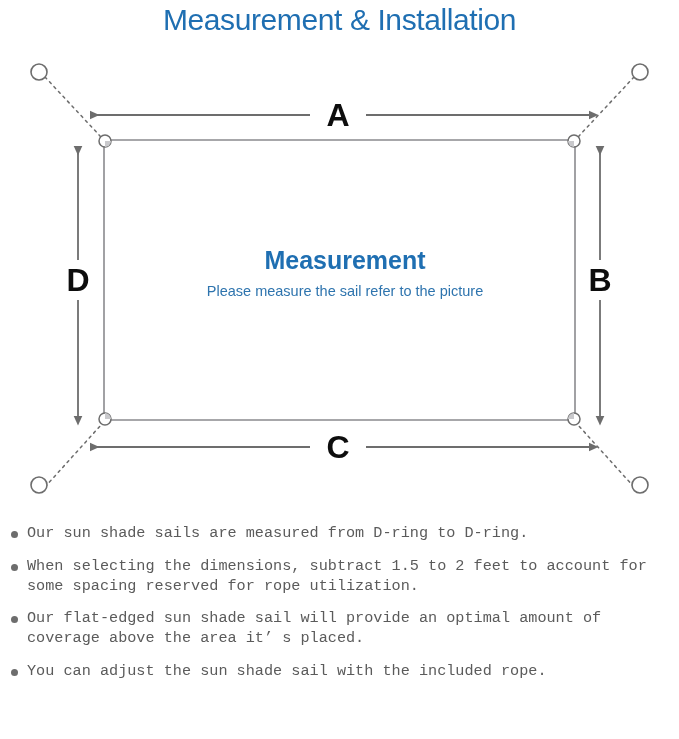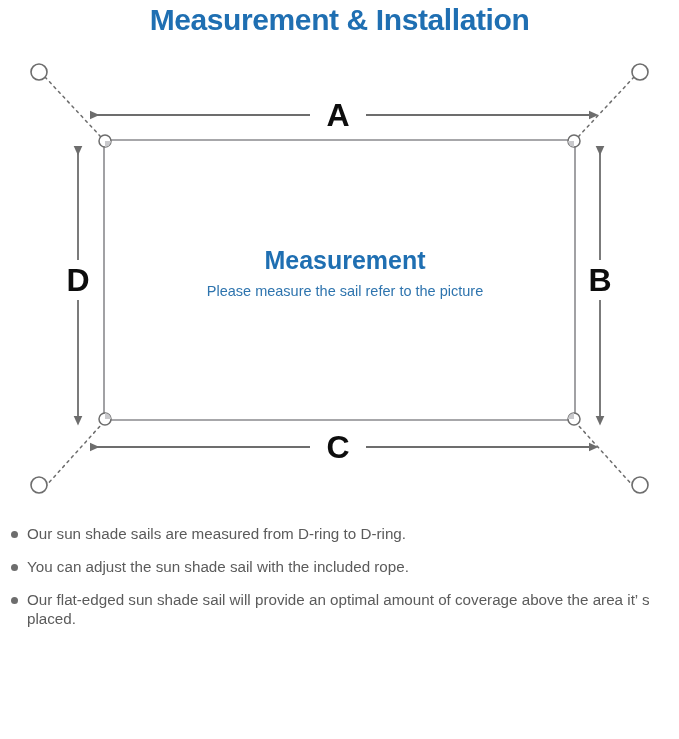--- a/index.html
+++ b/index.html
@@ -18,21 +18,21 @@
   
   #title {
     position: absolute;
     left: 0;
     top: 0;
     width: 679px;
     height: 42px;
     line-height: 40px;
     text-align: center;
     font-size: 30px;
-    font-weight: 700;
+    font-weight: 400;
     letter-spacing: -0.4px;
     color: #1f6fb2;
     white-space: nowrap;
   }
 
   
   #diagram {
     position: absolute;
     left: 0;
     top: 46px;
@@ -70,21 +70,21 @@
     top: 524px;
     width: 679px;
   }
   .note {
     position: relative;
     padding-left: 27px;
     margin-bottom: 13px;
     font-size: 15.2px;
     line-height: 1.30;
     color: #5b5b5b;
-    font-family: Liberation Sans, sans-serif;
+    font-family: Liberation Mono, monospace;
     padding-right: 4px;
   }
   .note .bullet {
     position: absolute;
     left: 11px;
     top: 7px;
     width: 7px;
     height: 7px;
     border-radius: 50%;
     background: #6d6d6d;
@@ -168,19 +168,23 @@
   </svg>
 </div>
 
 <div id="notes">
   <div class="note">
     <span class="bullet"></span>
     <span class="note-text">Our sun shade sails are measured from D-ring to D-ring.</span>
   </div>
   <div class="note">
     <span class="bullet"></span>
-    <span class="note-text">You can adjust the sun shade sail with the included rope.</span>
+    <span class="note-text">When selecting the dimensions, subtract 1.5 to 2 feet to account for some spacing reserved for rope utilization.</span>
   </div>
   <div class="note">
     <span class="bullet"></span>
     <span class="note-text">Our flat-edged sun shade sail will provide an optimal amount of coverage above the area it’ s placed.</span>
   </div>
+  <div class="note">
+    <span class="bullet"></span>
+    <span class="note-text">You can adjust the sun shade sail with the included rope.</span>
+  </div>
 </div>
 
 </body></html>

